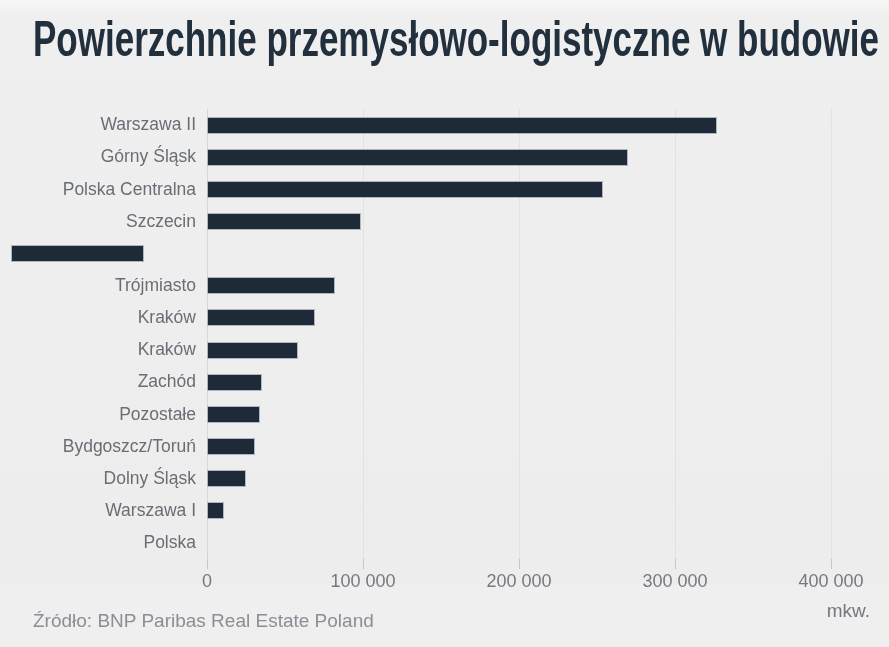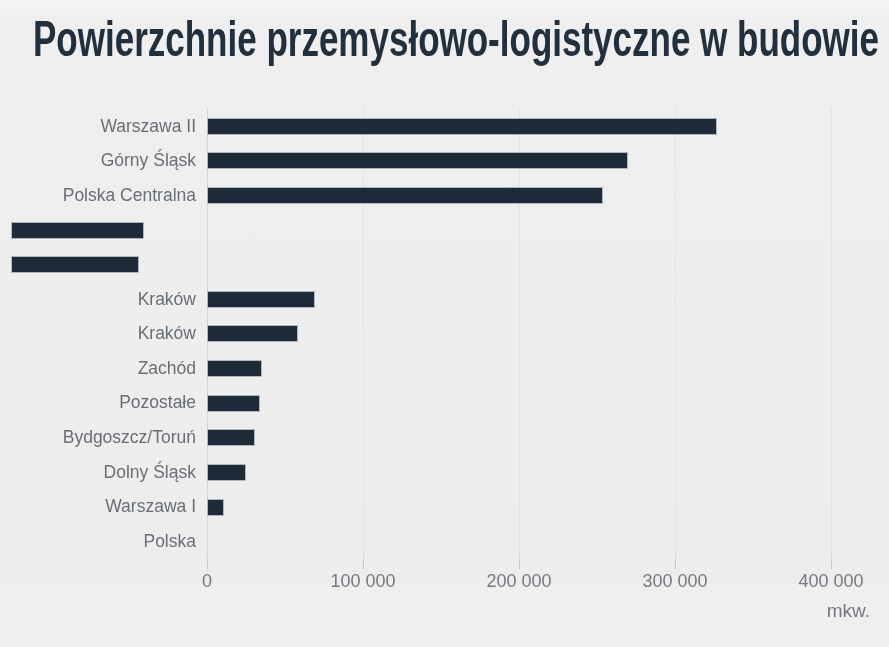--- a/index.html
+++ b/index.html
@@ -107,25 +107,32 @@
             <div class="bar" title="Górny Śląsk: 270000" style="width: 421.2px; background: rgb(31, 42, 56); border-color: rgb(174, 182, 192);"></div>
           </div>
         </div>
         <div class="chart-row">
           <div class="cat-label">Polska Centralna</div>
           <div class="track">
             <div class="bar" title="Polska Centralna: 254000" style="width: 396.2px; background: rgb(31, 42, 56); border-color: rgb(174, 182, 192);"></div>
           </div>
         </div>
         <div class="chart-row">
+          <div class="cat-label">Szczecin</div>
+          <div class="track">
+            <div class="bar" title="Szczecin: 99000" style="width: 154.4px; background: rgb(31, 42, 56); border-color: rgb(174, 182, 192);"></div>
+          </div>
+        </div>
+        <div class="chart-row">
           <div class="track">
             <div class="bar" title="Poznań: 85000" style="width: 132.6px; background: rgb(31, 42, 56); border-color: rgb(174, 182, 192);"></div>
           </div>
         </div>
         <div class="chart-row">
+          <div class="cat-label">Trójmiasto</div>
           <div class="track">
             <div class="bar" title="Trójmiasto: 82000" style="width: 127.9px; background: rgb(31, 42, 56); border-color: rgb(174, 182, 192);"></div>
           </div>
         </div>
         <div class="chart-row">
           <div class="cat-label">Kraków</div>
           <div class="track">
             <div class="bar" title="Wschód: 69000" style="width: 107.6px; background: rgb(31, 42, 56); border-color: rgb(174, 182, 192);"></div>
           </div>
         </div>
@@ -182,14 +189,15 @@
   <div class="tick-labels" id="tick-labels">
       <div class="tick-label" style="left: 207px;">0</div>
       <div class="tick-label" style="left: 363px;">100 000</div>
       <div class="tick-label" style="left: 519px;">200 000</div>
       <div class="tick-label" style="left: 675px;">300 000</div>
       <div class="tick-label" style="left: 831px;">400 000</div>
     </div>
 
   <div class="axis-unit">mkw.</div>
 
+  <div class="source-note">Źródło: BNP Paribas Real Estate Poland</div>
 
 </div>
 
 </body></html>

